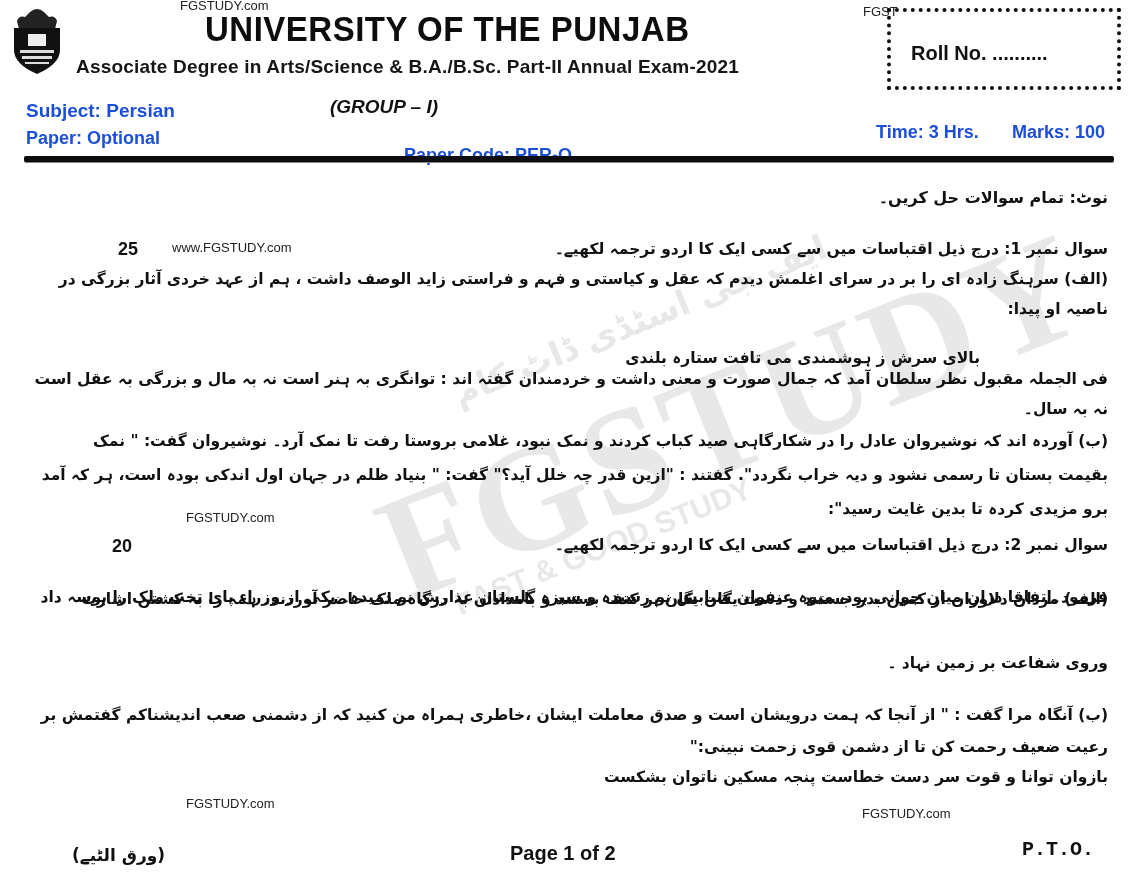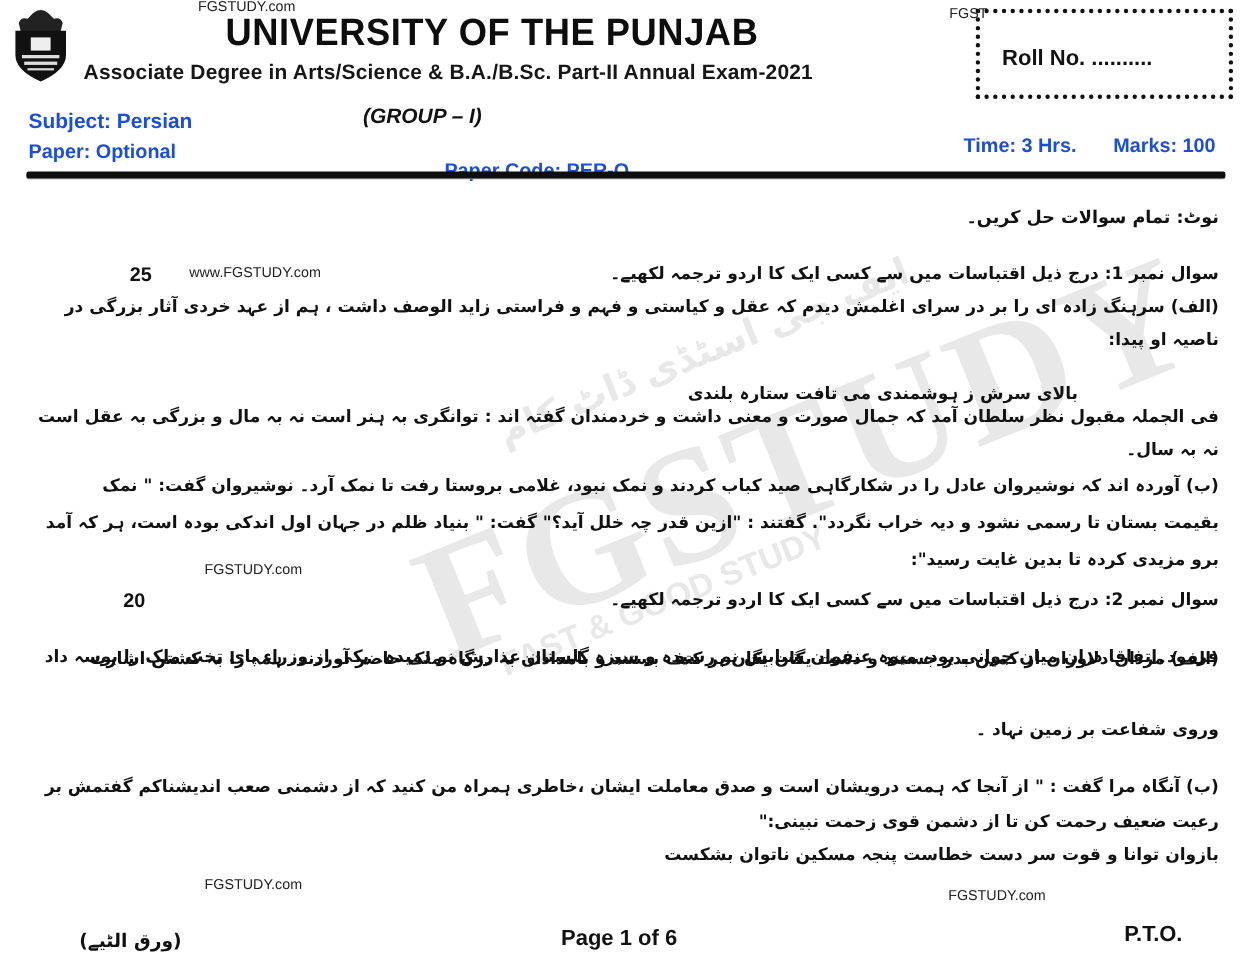--- a/index.html
+++ b/index.html
@@ -85,14 +85,14 @@
 <div class="abs urdu line" style="top:654px;">وروی شفاعت بر زمین نہاد ۔</div>
 
 <div class="abs urdu line" style="top:706px;">(ب) آنگاہ مرا گفت : " از آنجا کہ ہمت درویشان است و صدق معاملت ایشان ،خاطری ہمراہ من کنید کہ از دشمنی صعب اندیشناکم گفتمش بر</div>
 <div class="abs urdu line" style="top:738px;">رعیت ضعیف رحمت کن تا از دشمن قوی زحمت نبینی:"</div>
 <div class="abs urdu line" style="top:768px;">بازوان توانا و قوت سر دست     خطاست پنجہ مسکین ناتوان بشکست</div>
 
 <div class="abs wm-small" style="left:186px; top:796px;">FGSTUDY.com</div>
 <div class="abs wm-small" style="left:862px; top:806px;">FGSTUDY.com</div>
 
 <div class="abs urdu" style="left:72px; top:845px; direction:rtl; font-size:17px;">(ورق الٹیے)</div>
-<div class="abs footer-text" style="left:510px; top:842px;">Page 1 of 6</div>
-<div class="abs footer-text" style="left:1022px; top:838px;">P.T.O.</div>
+<div class="abs footer-text" style="left:510px; top:842px;">Page 1 of 2</div>
+<div class="abs footer-text" style="left:1022px; top:838px;font-family:Liberation Mono, monospace;">P.T.O.</div>
 
 </body></html>

